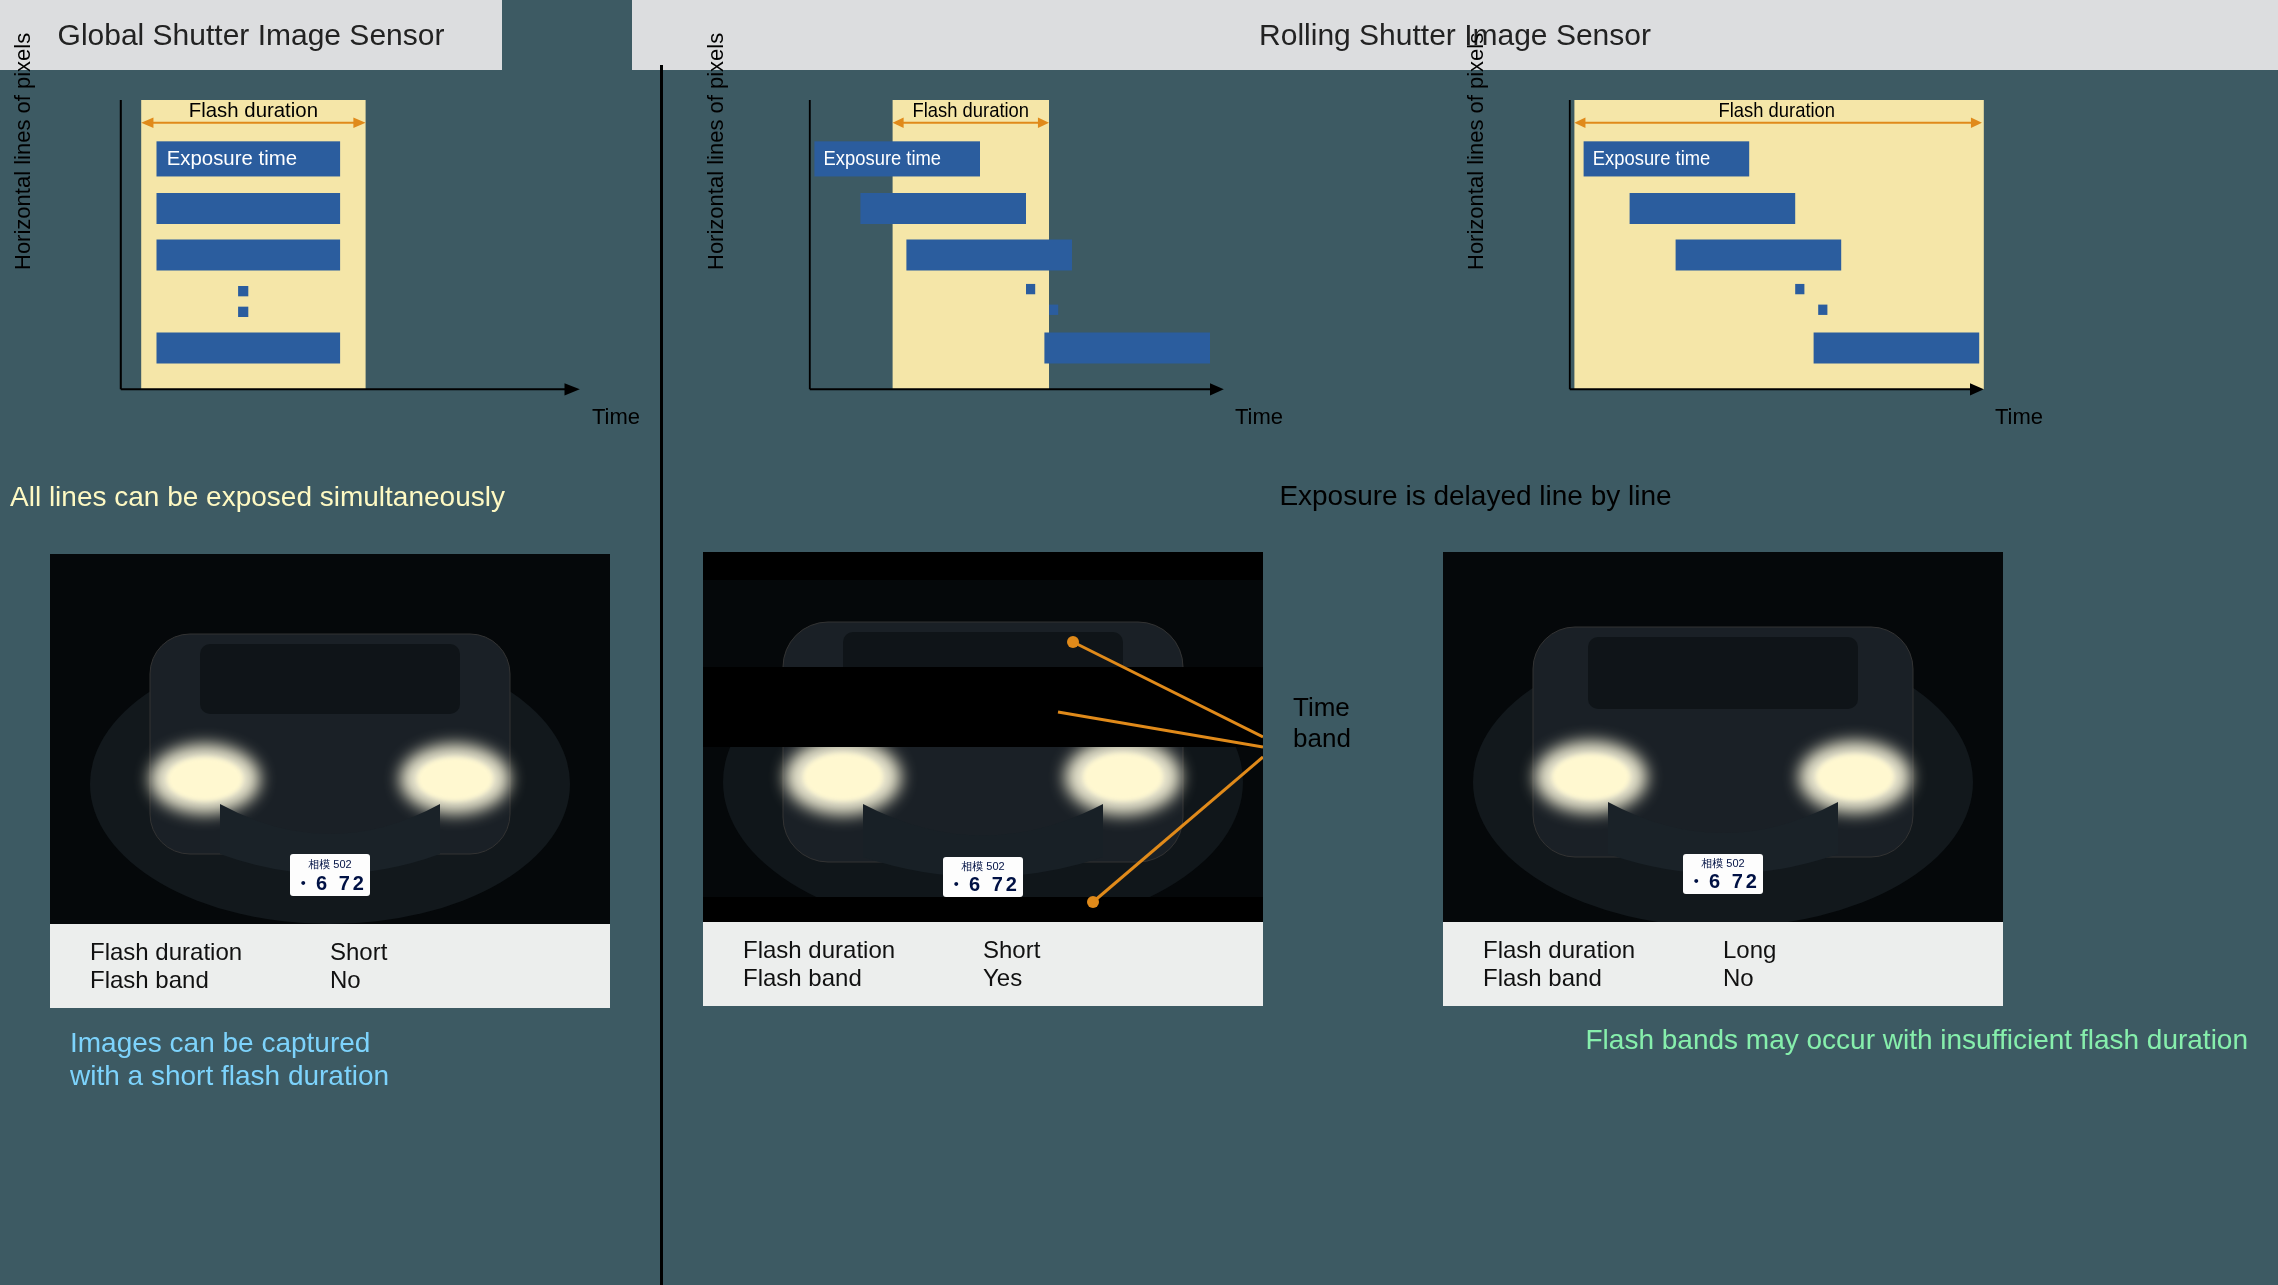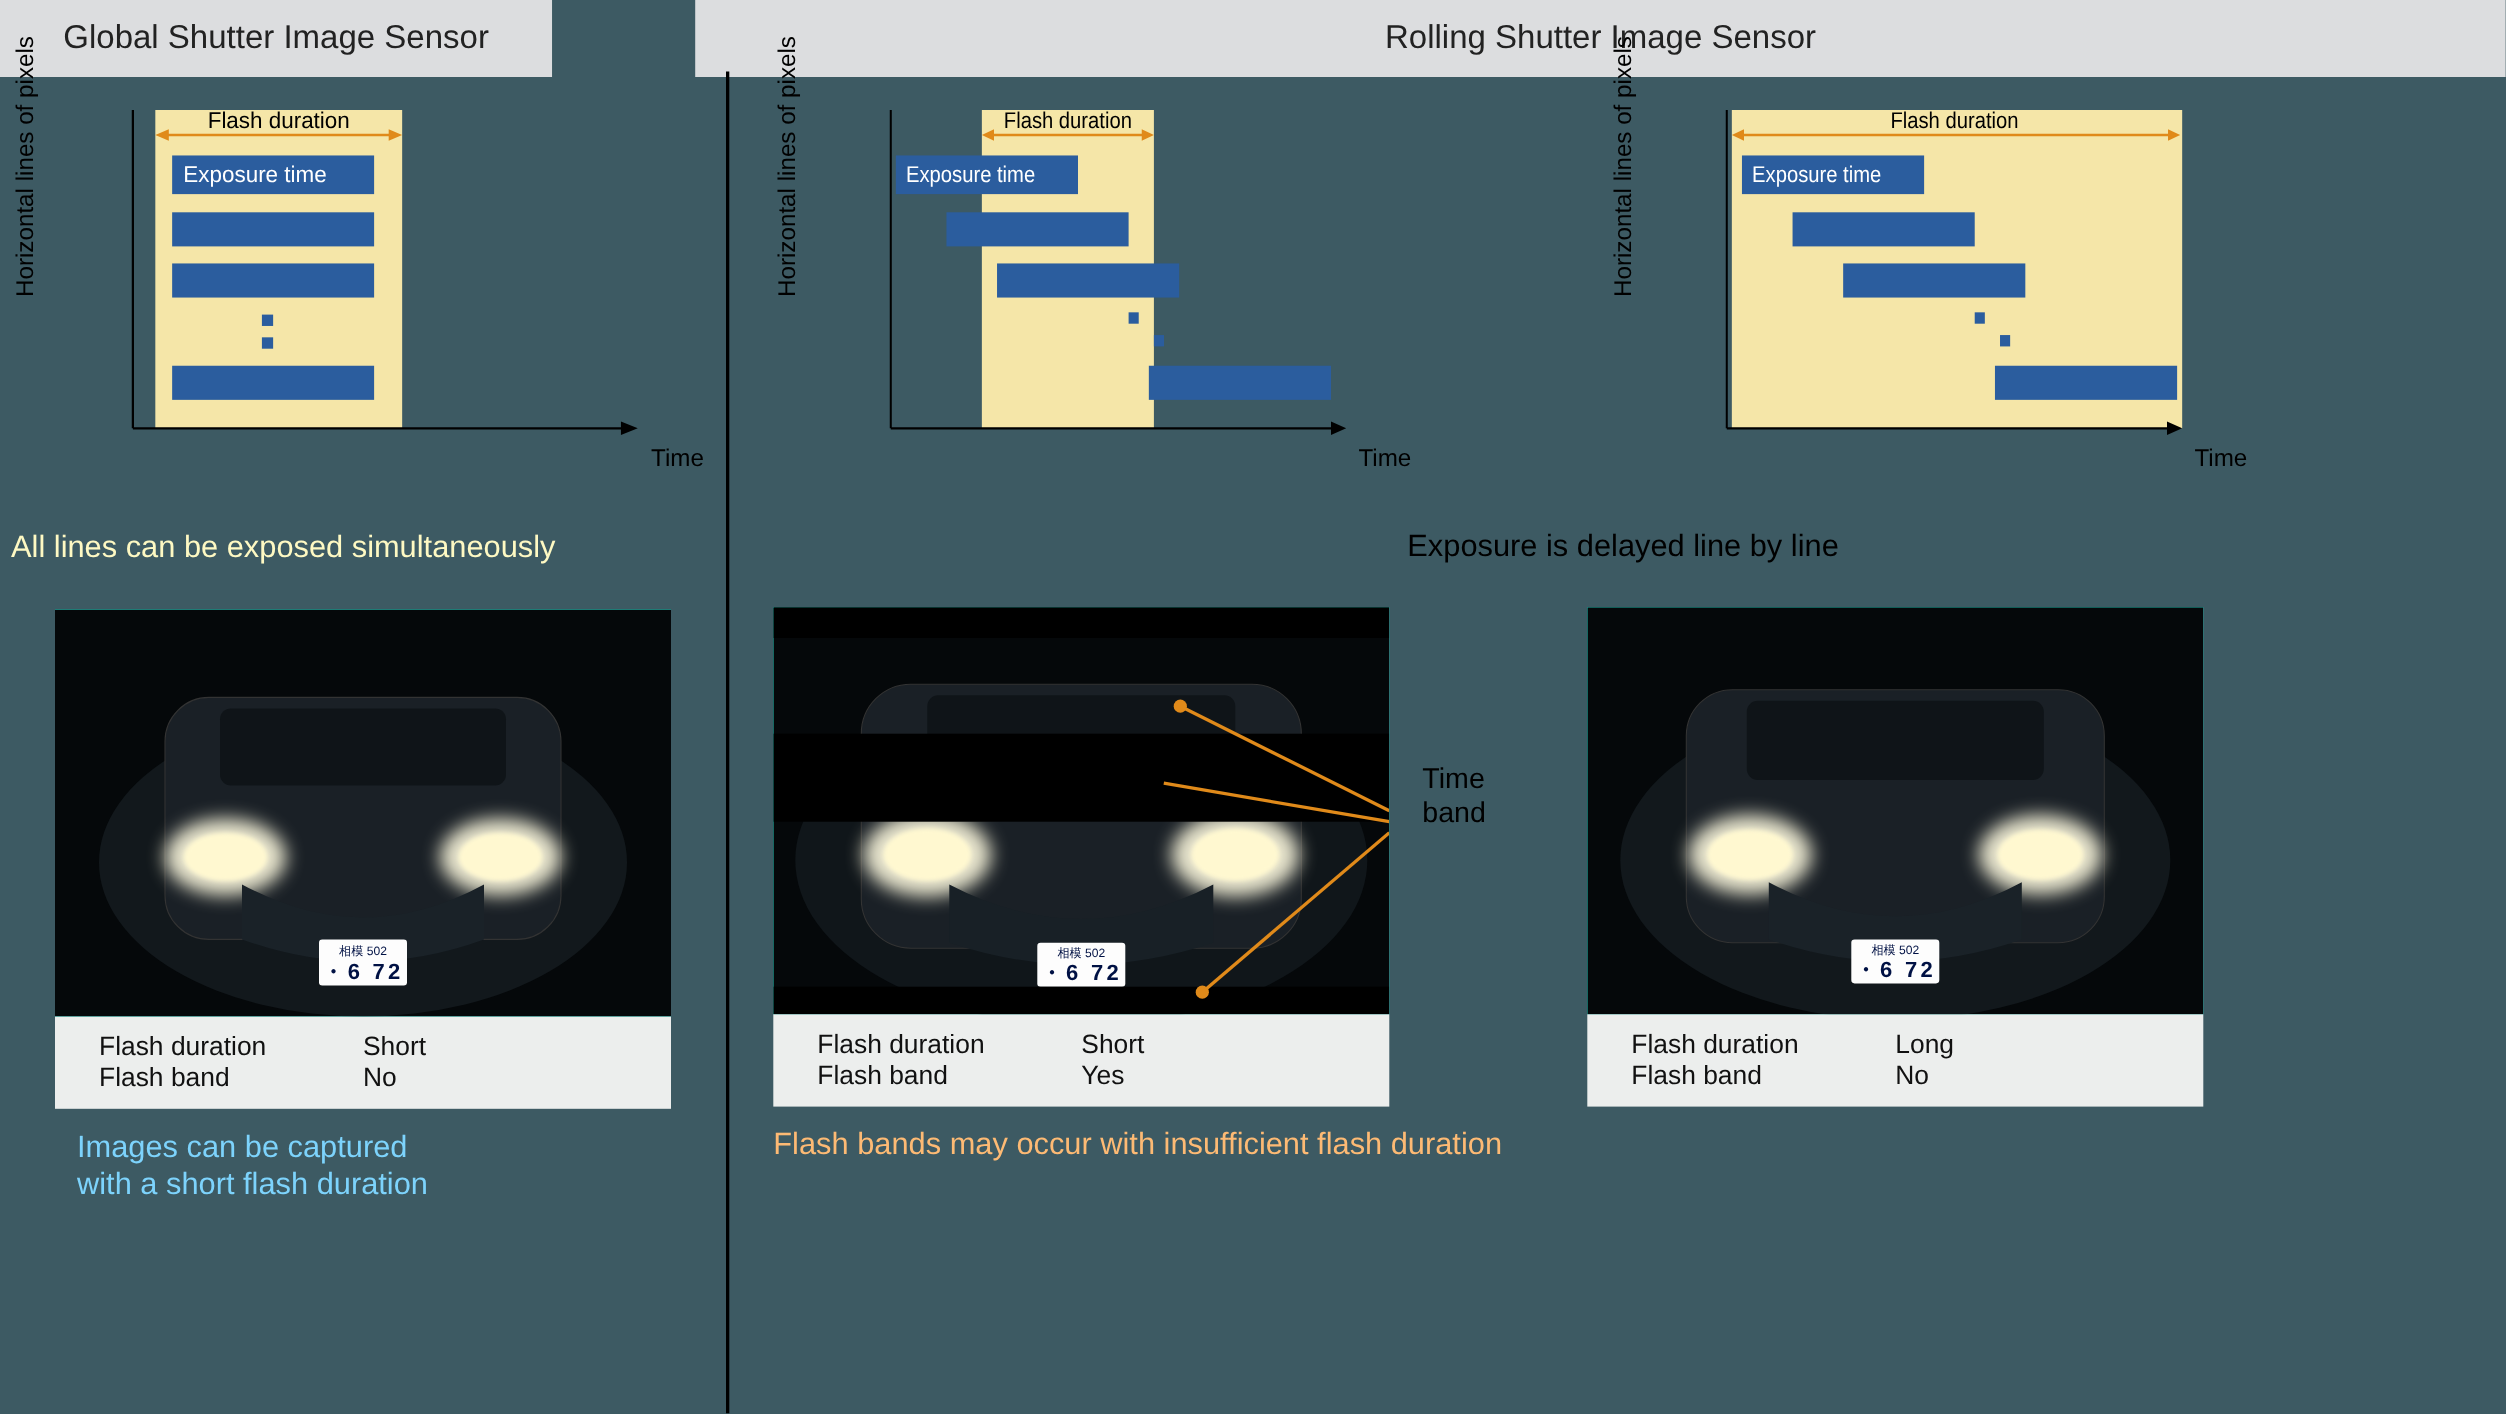--- a/index.html
+++ b/index.html
@@ -68,21 +68,21 @@
     background: #eceeed; margin-top: 0; padding: 14px 40px;
     font-size: 24px; color: #111; width: 560px;
   }
   .info-box-left { margin-left: 40px; }
   .info-row { display: flex; }
   .info-key { width: 240px; }
 
   .right-photos { display: flex; gap: 30px; align-items: flex-start; margin-top: 40px; }
   .flash-band-col { width: 120px; padding-top: 140px; font-size: 26px; color:#000; }
   .summary-blue { color:#7dd3fc; font-size:28px; margin: 18px 0 12px 60px; line-height:1.2; }
-  .summary-black { color:#fdba74; font-size:28px; text-align:left; margin-top:18px; }
+  .summary-black { color:#86efac; font-size:28px; text-align:right; margin-top:18px; }
 
   
   .car-body { fill:#1a2026; stroke:#333; stroke-width:1; }
   .car-window { fill:#0f1418; }
   .headlight { fill:#fff8d0; filter: blur(2px); }
   .headlight-glow { fill:#fffbe0; opacity:0.9; filter: blur(8px); }
   .plate { fill:#fdfdfd; }
   .plate-text { font-size:11px; fill:#014; text-anchor:middle; font-family: Arial; }
   .plate-text-big { font-size:20px; fill:#014; text-anchor:middle; font-family: Arial; letter-spacing:3px; font-weight:bold; }
   .dark-band { fill:#000; opacity:1; }

